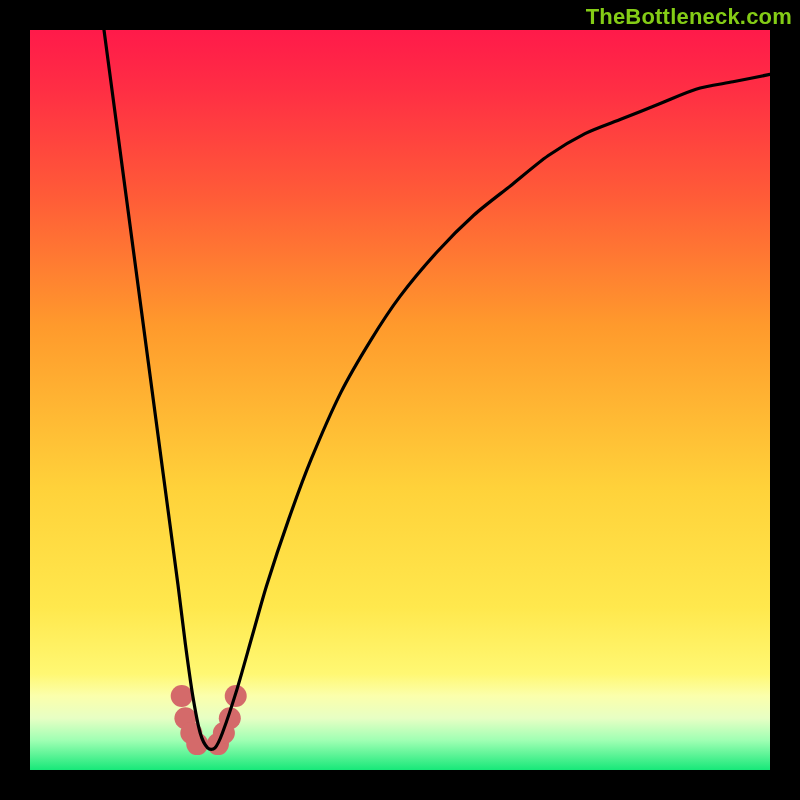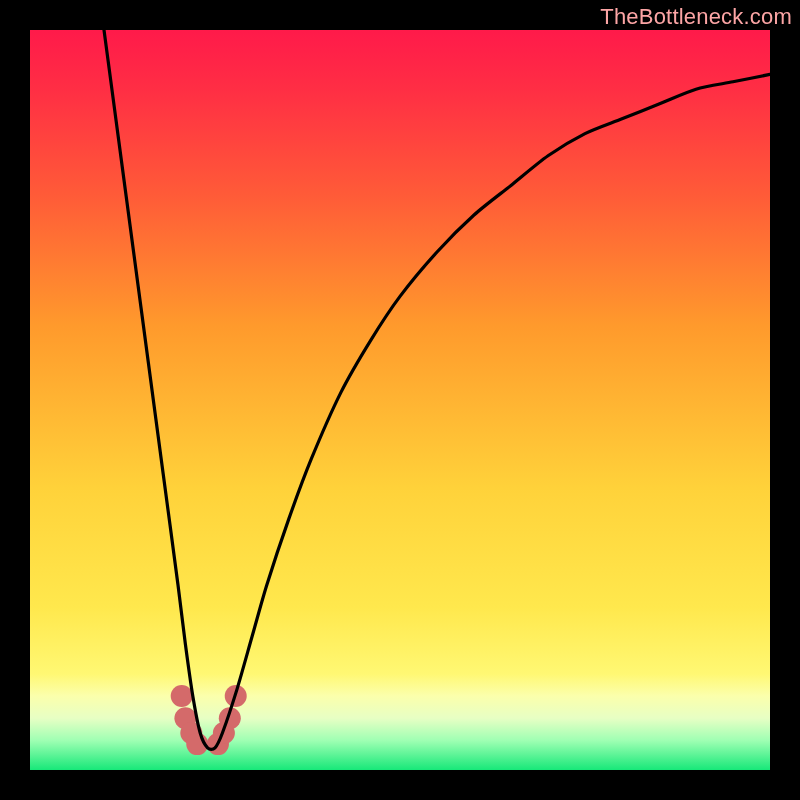--- a/index.html
+++ b/index.html
@@ -18,22 +18,22 @@
     top: 30px;
     width: 740px;
     height: 740px;
     background: #000;
   }
   .attribution {
     position: absolute;
     top: 4px;
     right: 8px;
     font-size: 22px;
-    font-weight: 400;
-    color: #fca5a5;
+    font-weight: 700;
+    color: #84cc16;
     letter-spacing: 0.2px;
     z-index: 20;
   }
   svg.plot {
     position: absolute;
     left: 0;
     top: 0;
     width: 740px;
     height: 740px;
     display: block;

